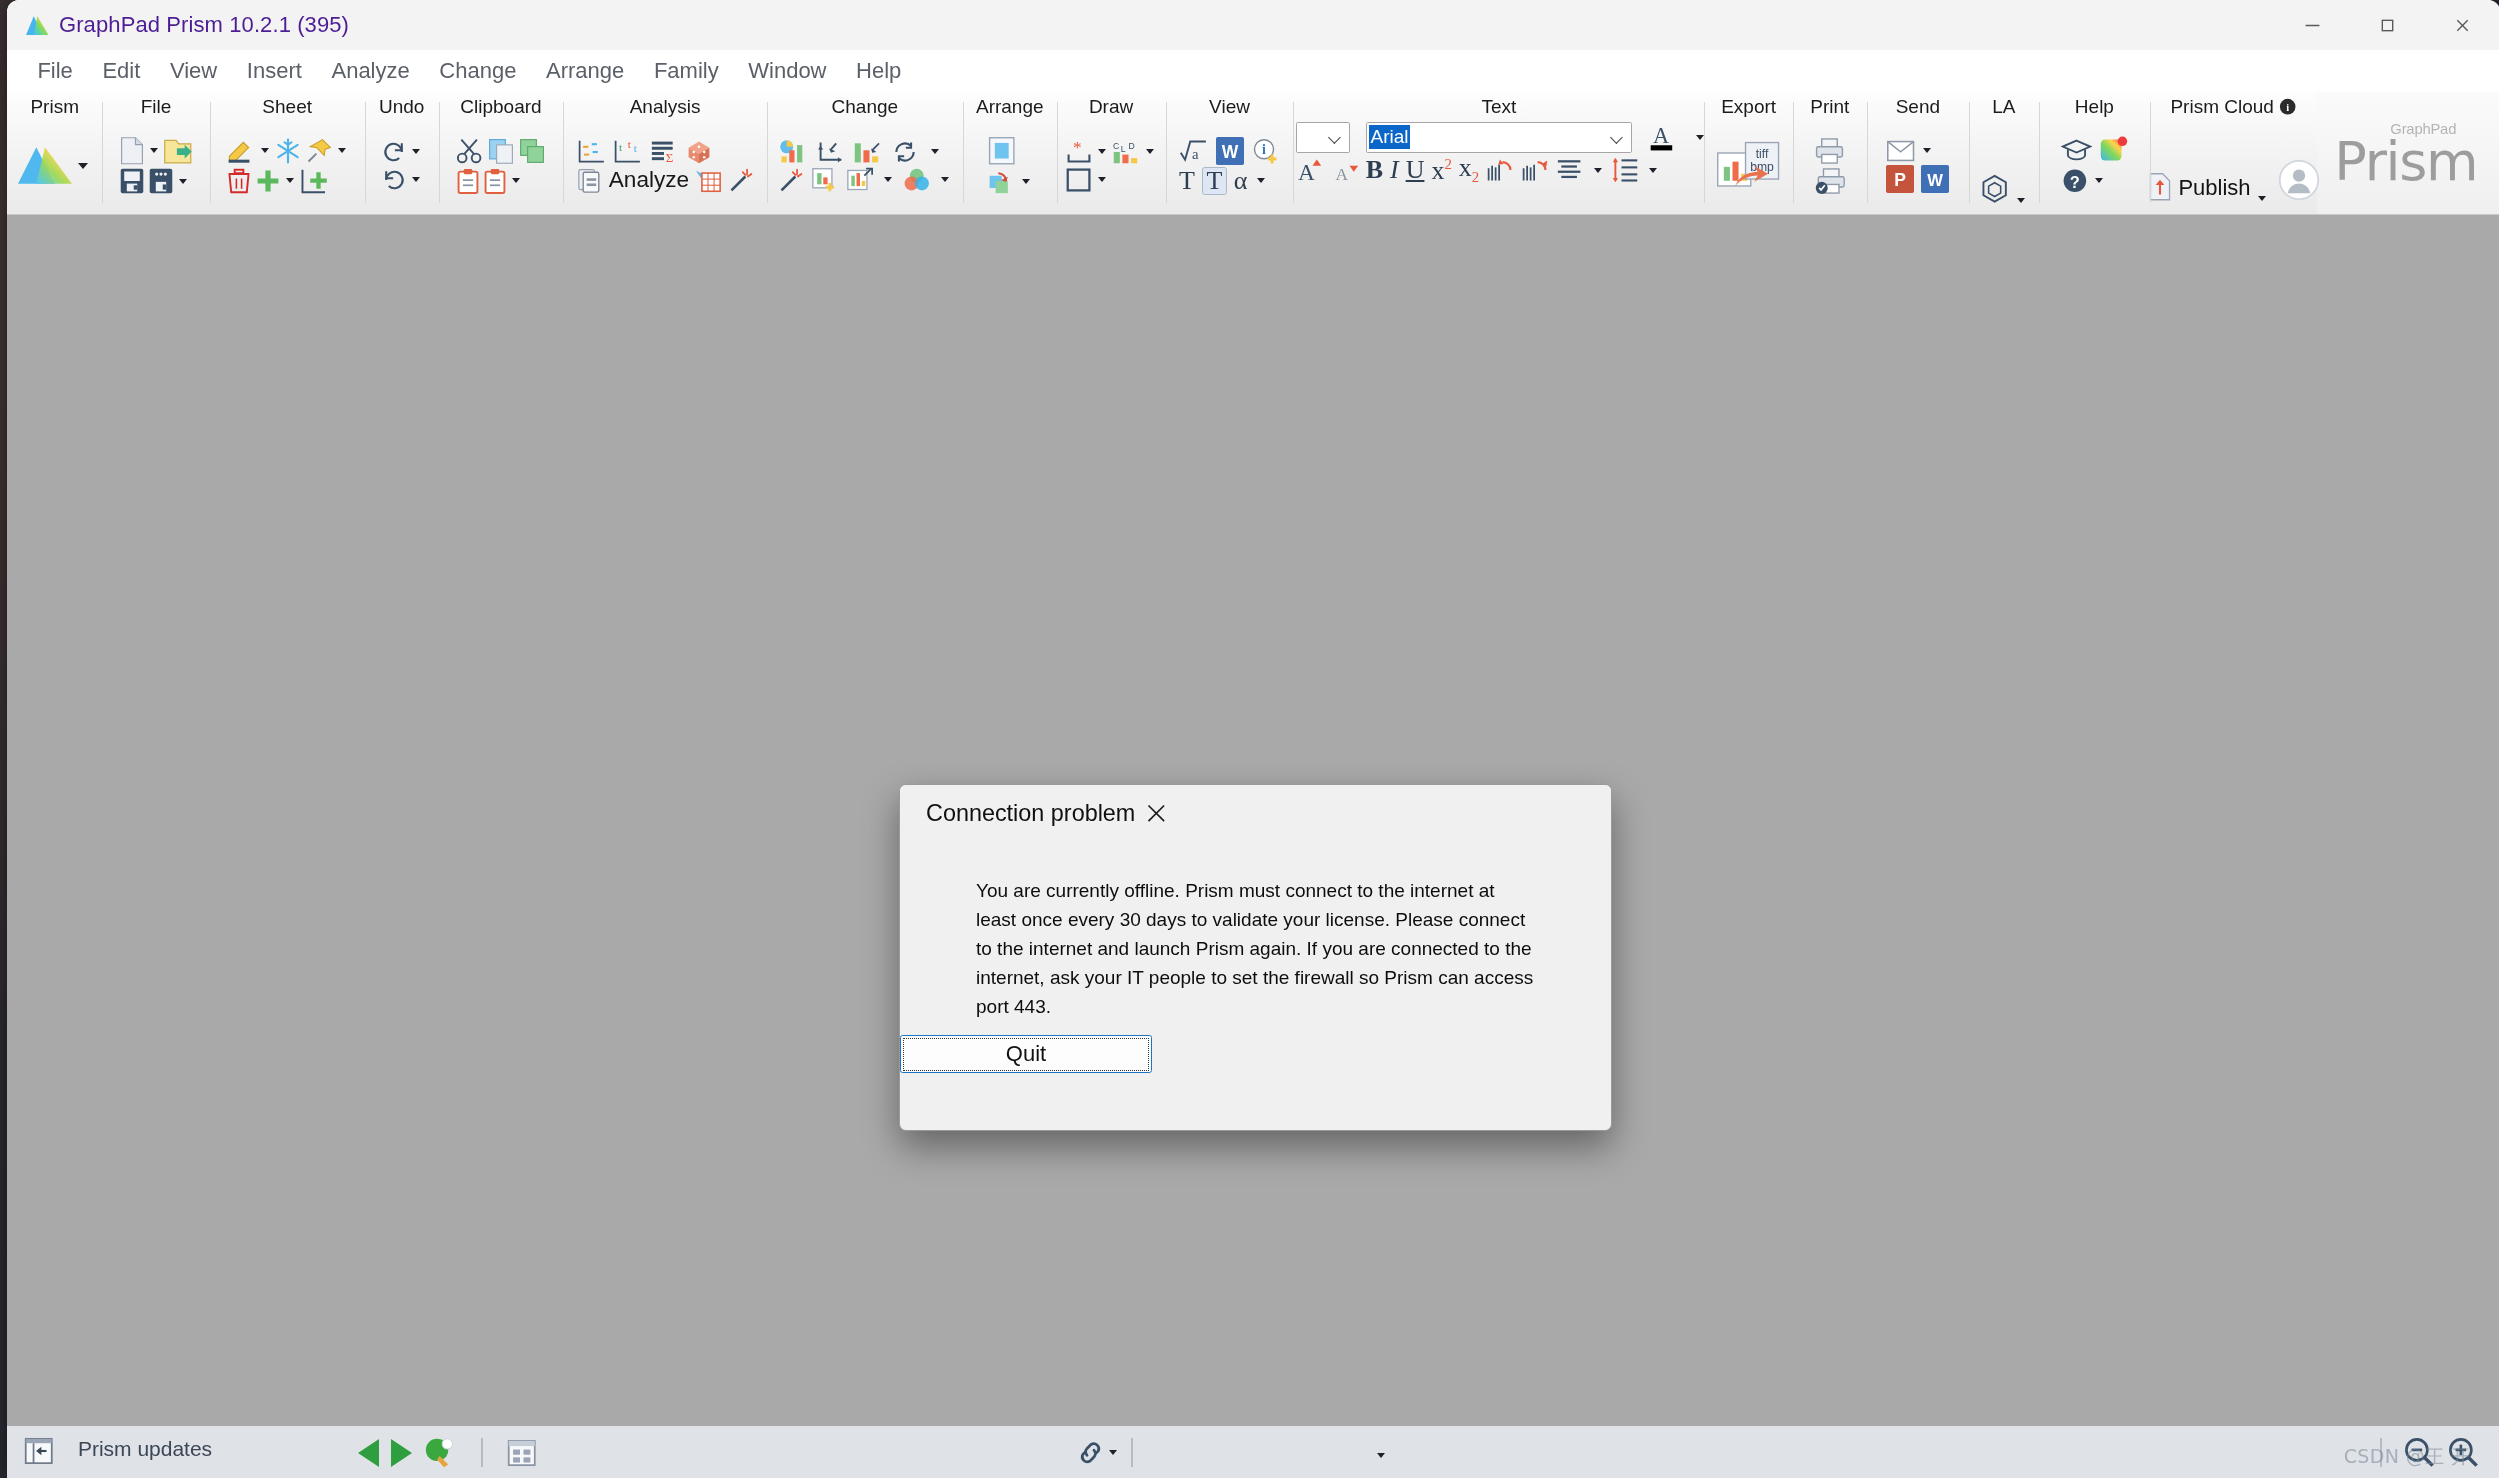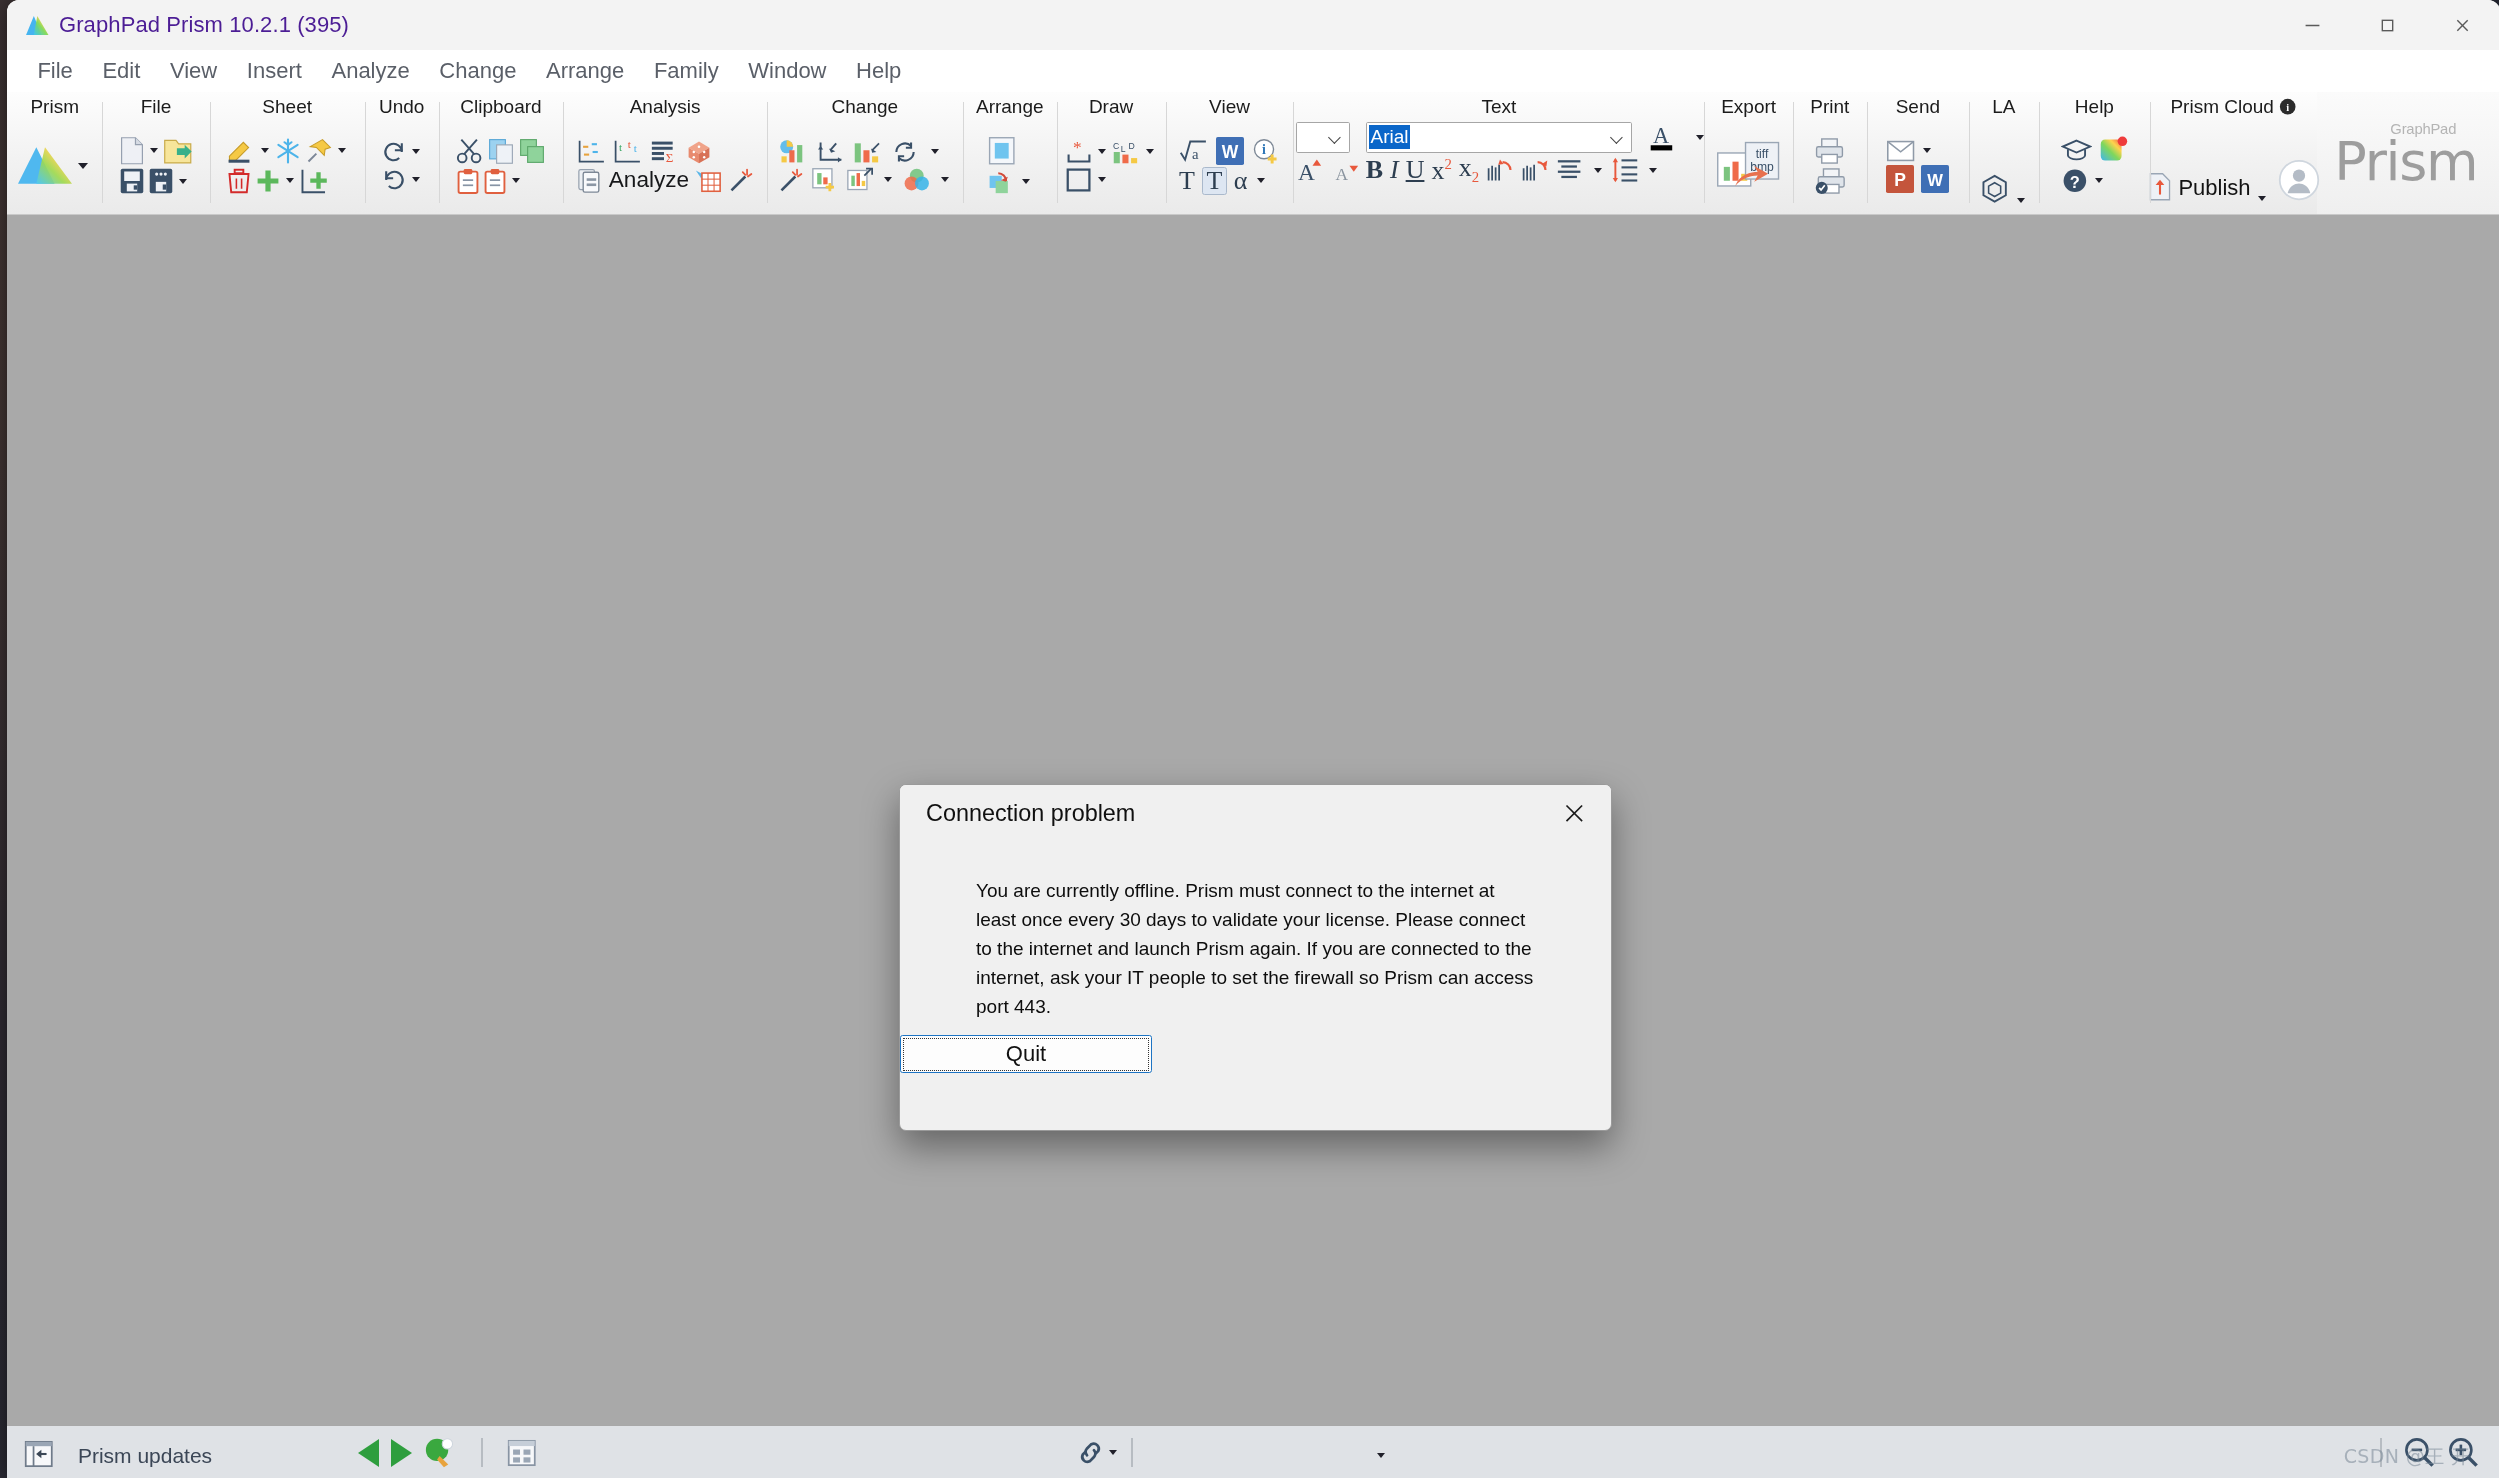--- a/index.html
+++ b/index.html
@@ -168,21 +168,21 @@
     width: 713px; height: 347px;
     background: #f0f0f0;
     border: 0.9px solid #9a9a9a;
     border-radius: 7px;
     box-shadow: 0 15.6px 36px rgba(0,0,0,.40);
     display: flex; flex-direction: column;
     overflow: hidden;
   }
   .dlg-title {
     height: 57px; flex: 0 0 57px;
-    display: flex; align-items: center; justify-content: space-between;
+    display: flex; align-items: center; 
     padding: 0 15.6px 0 26px;
     background: #f0f0f0;
   }
   .dlg-title-text { font-size: 23.4px; color: #101010; }
   .dlg-close {
     width: 42px; height: 42px;
     display: flex; align-items: center; justify-content: center;
     cursor: default;
   }
   .dlg-body {
@@ -211,21 +211,21 @@
   }
 
   
   .statusbar {
     flex: 0 0 54px; height: 54px;
     background: #dfe2e6;
     border-top: 1.7px solid #a8a8a8;
     display: flex; align-items: center;
     position: relative;
   }
-  .sb-left { display: flex; align-items: flex-end; gap: 24px; padding-left: 17.4px; }
+  .sb-left { display: flex; align-items: flex-start; gap: 24px; padding-left: 17.4px; }
   .sb-text { font-size: 21px; color: #3b4656; }
   .sb-nav { display: flex; align-items: center; gap: 12px; margin-left: 122px; }
   .sb-sep { width: 1.7px; height: 29.5px; background: #b7bcc2; margin: 0 12px; }
   .sb-mid { position: absolute; left: 1068px; display: flex; align-items: center; }
   .sb-arrow-lone { position: absolute; left: 1367px; }
   .sb-right {
     position: absolute; right: 19px; display: flex; align-items: center; gap: 8.7px;
   }
   .watermark {
     position: absolute; right: 29.5px; bottom: 8.7px;

